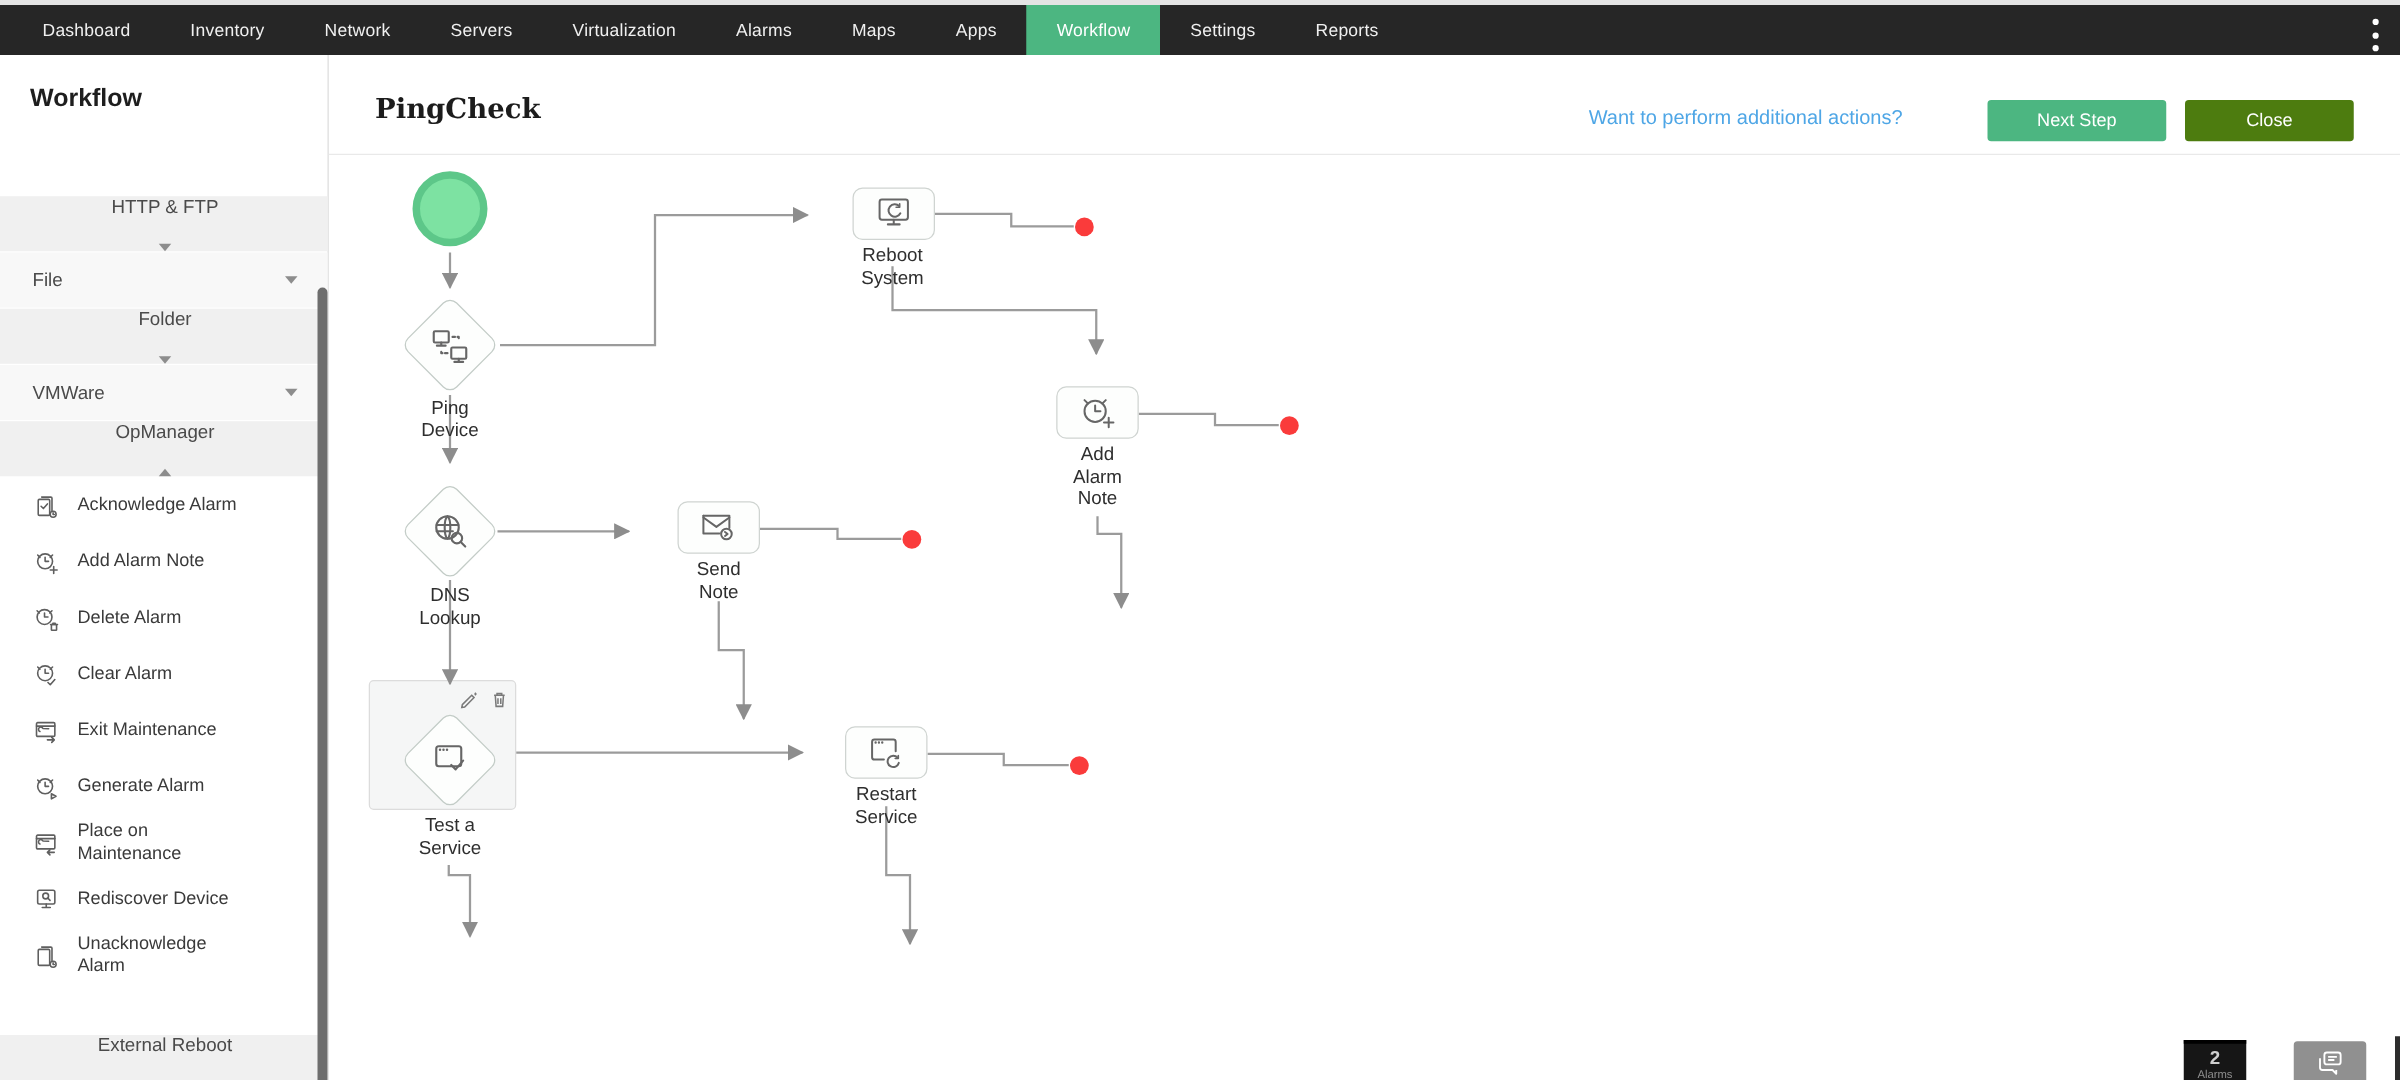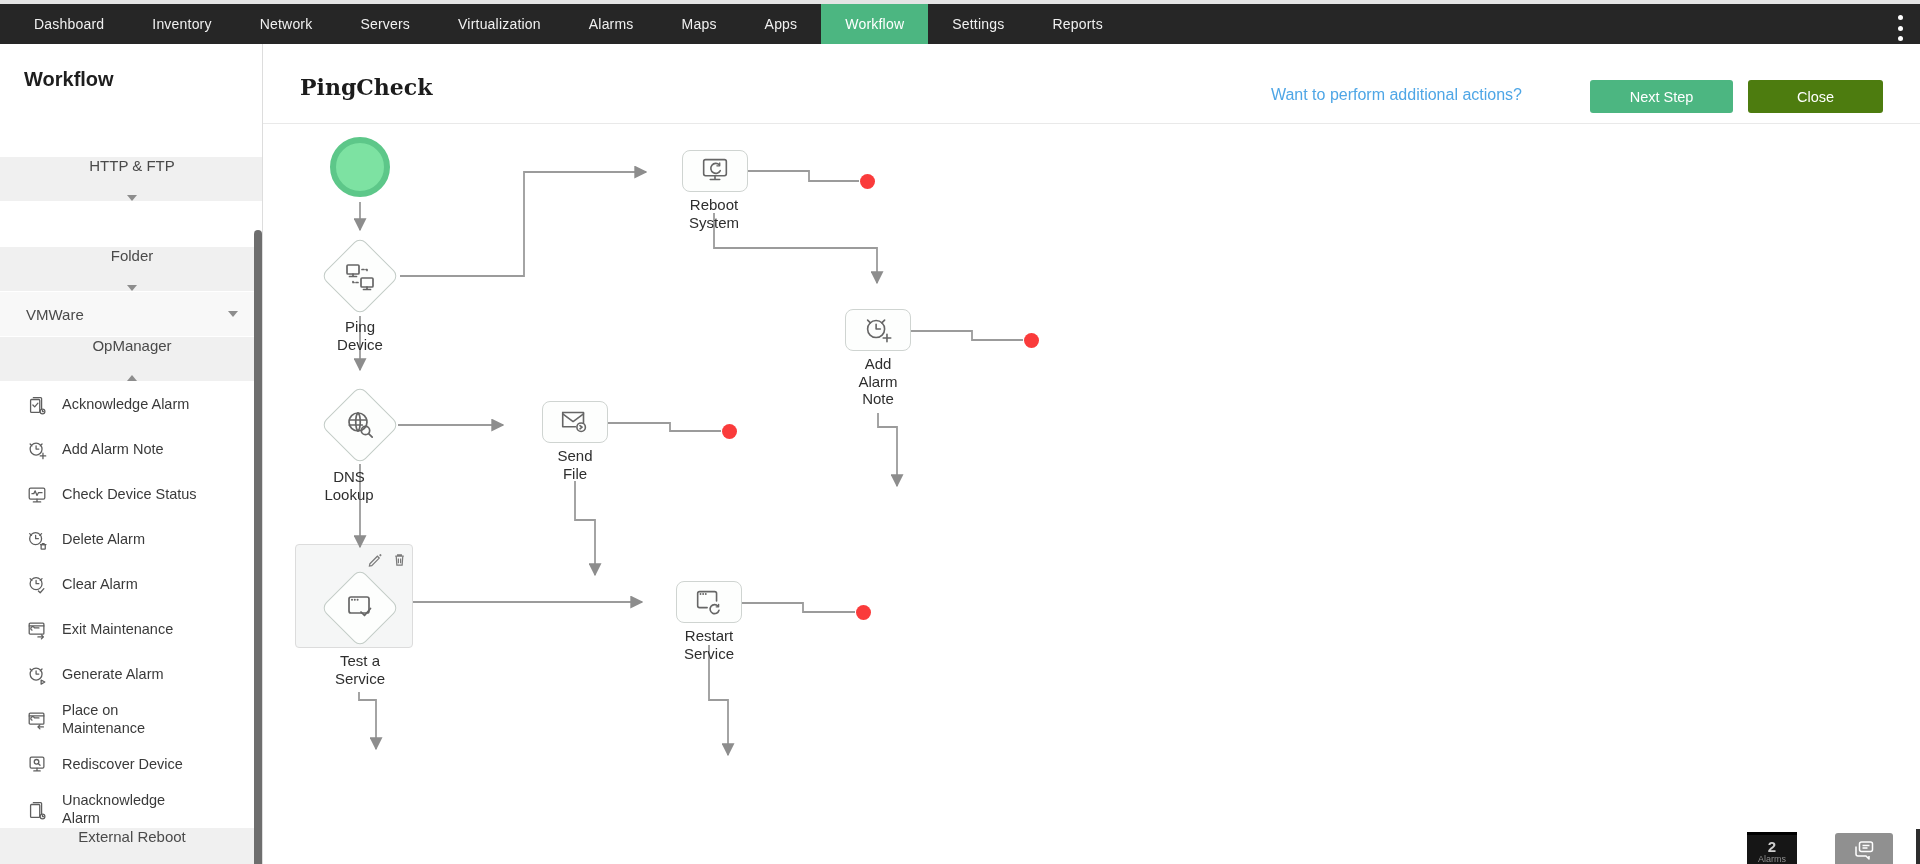--- a/index.html
+++ b/index.html
@@ -99,20 +99,24 @@
       </div>
   </div>
 
   <div class="sidebar">
     <div class="sidebar-title">Workflow</div>
 
     <div class="acc-row bg-a" style="top:113px">
       <span class="lbl">HTTP &amp; FTP</span>
       <span class="caret-down"></span>
     </div>
+    <div class="acc-row bg-b" style="top:158px">
+      <span class="lbl">File</span>
+      <span class="caret-down"></span>
+    </div>
     <div class="acc-row bg-a" style="top:203px">
       <span class="lbl">Folder</span>
       <span class="caret-down"></span>
     </div>
     <div class="acc-row bg-a" style="top:293px">
       <span class="lbl">OpManager</span>
       <span class="caret-up"></span>
     </div>
     <div class="acc-row bg-b" style="top:248px">
       <span class="lbl">VMWare</span>
@@ -131,28 +135,20 @@
         <span class="lbl">Acknowledge Alarm</span>
       </div>
       <div class="op-item">
         <svg width="22" height="22" viewBox="0 0 24 24">
           <circle cx="11" cy="11" r="6.5"></circle>
             <path d="M11 7.5V11h3"></path>
             <path d="M4.5 5.5l2 2M17.5 5.5l-2 2"></path>
           <path d="M15.5 18.5h6M18.5 15.5v6"></path>
         </svg>
         <span class="lbl">Add Alarm Note</span>
-      </div>
-      <div class="op-item">
-        <svg width="22" height="22" viewBox="0 0 24 24">
-          <rect x="3.5" y="4.5" width="17" height="12" rx="1.5"></rect>
-            <path d="M6.5 10.5h2l1.5-3 2 5 1.5-3h4"></path>
-          <path d="M12 16.5v3M8 19.5h8"></path>
-        </svg>
-        <span class="lbl">Check Device Status</span>
       </div>
       <div class="op-item">
         <svg width="22" height="22" viewBox="0 0 24 24">
           <circle cx="10.5" cy="10.5" r="6.5"></circle>
             <path d="M10.5 7v3.5h3"></path>
             <path d="M4 5l2 2M17 5l-2 2"></path>
           <rect x="16.5" y="17" width="4.5" height="5" rx=".5"></rect>
             <path d="M15.8 17h6M17.8 17v-1h2v1"></path>
         </svg>
         <span class="lbl">Delete Alarm</span>
@@ -301,32 +297,32 @@
 
   <div class="diamond-wrap" style="left:320px;top:385px">
     <div class="diamond"></div>
     <svg width="36" height="36" viewBox="0 0 36 36">
       <circle cx="16" cy="15" r="9"></circle>
         <path d="M16 6c-3 2.4-3 15.6 0 18M16 6c3 2.4 3 15.6 0 18M7.3 13h17.4M7.3 18h13"></path>
       <circle cx="23.5" cy="23.5" r="4.2"></circle>
         <path d="M26.6 26.6l3.6 3.6"></path>
     </svg>
   </div>
-  <div class="node-label" style="left:319px;top:468px;width:60px">DNS Lookup</div>
+  <div class="node-label" style="left:330px;top:468px;width:60px">DNS Lookup</div>
 
   <div class="action-node" style="left:542px;top:401px">
     <svg width="34" height="34" viewBox="0 0 36 36">
       <path d="M5 8h22v10.5"></path>
         <path d="M5 8v15h13.5"></path>
         <path d="M5 9.5l11 8 11-8"></path>
       <circle cx="24.5" cy="23.5" r="4.5"></circle>
         <path d="M23.3 21.8l2.2 1.7-2.2 1.7"></path>
     </svg>
   </div>
-  <div class="node-label" style="left:553px;top:447px;width:44px">Send File</div>
+  <div class="node-label" style="left:553px;top:447px;width:44px">Send Note</div>
 
   <div class="diamond-wrap" style="left:320px;top:568px">
     <div class="diamond"></div>
     <svg width="36" height="36" viewBox="0 0 36 36">
       <rect x="7" y="7" width="20" height="16" rx="2"></rect>
         <path d="M10 9.8h.01M12.8 9.8h.01M15.6 9.8h.01" stroke-width="2"></path>
       <path d="M19 22l3.5 3.5 6-7"></path>
     </svg>
   </div>
   <div class="node-label" style="left:330px;top:652px;width:60px">Test a Service</div>

